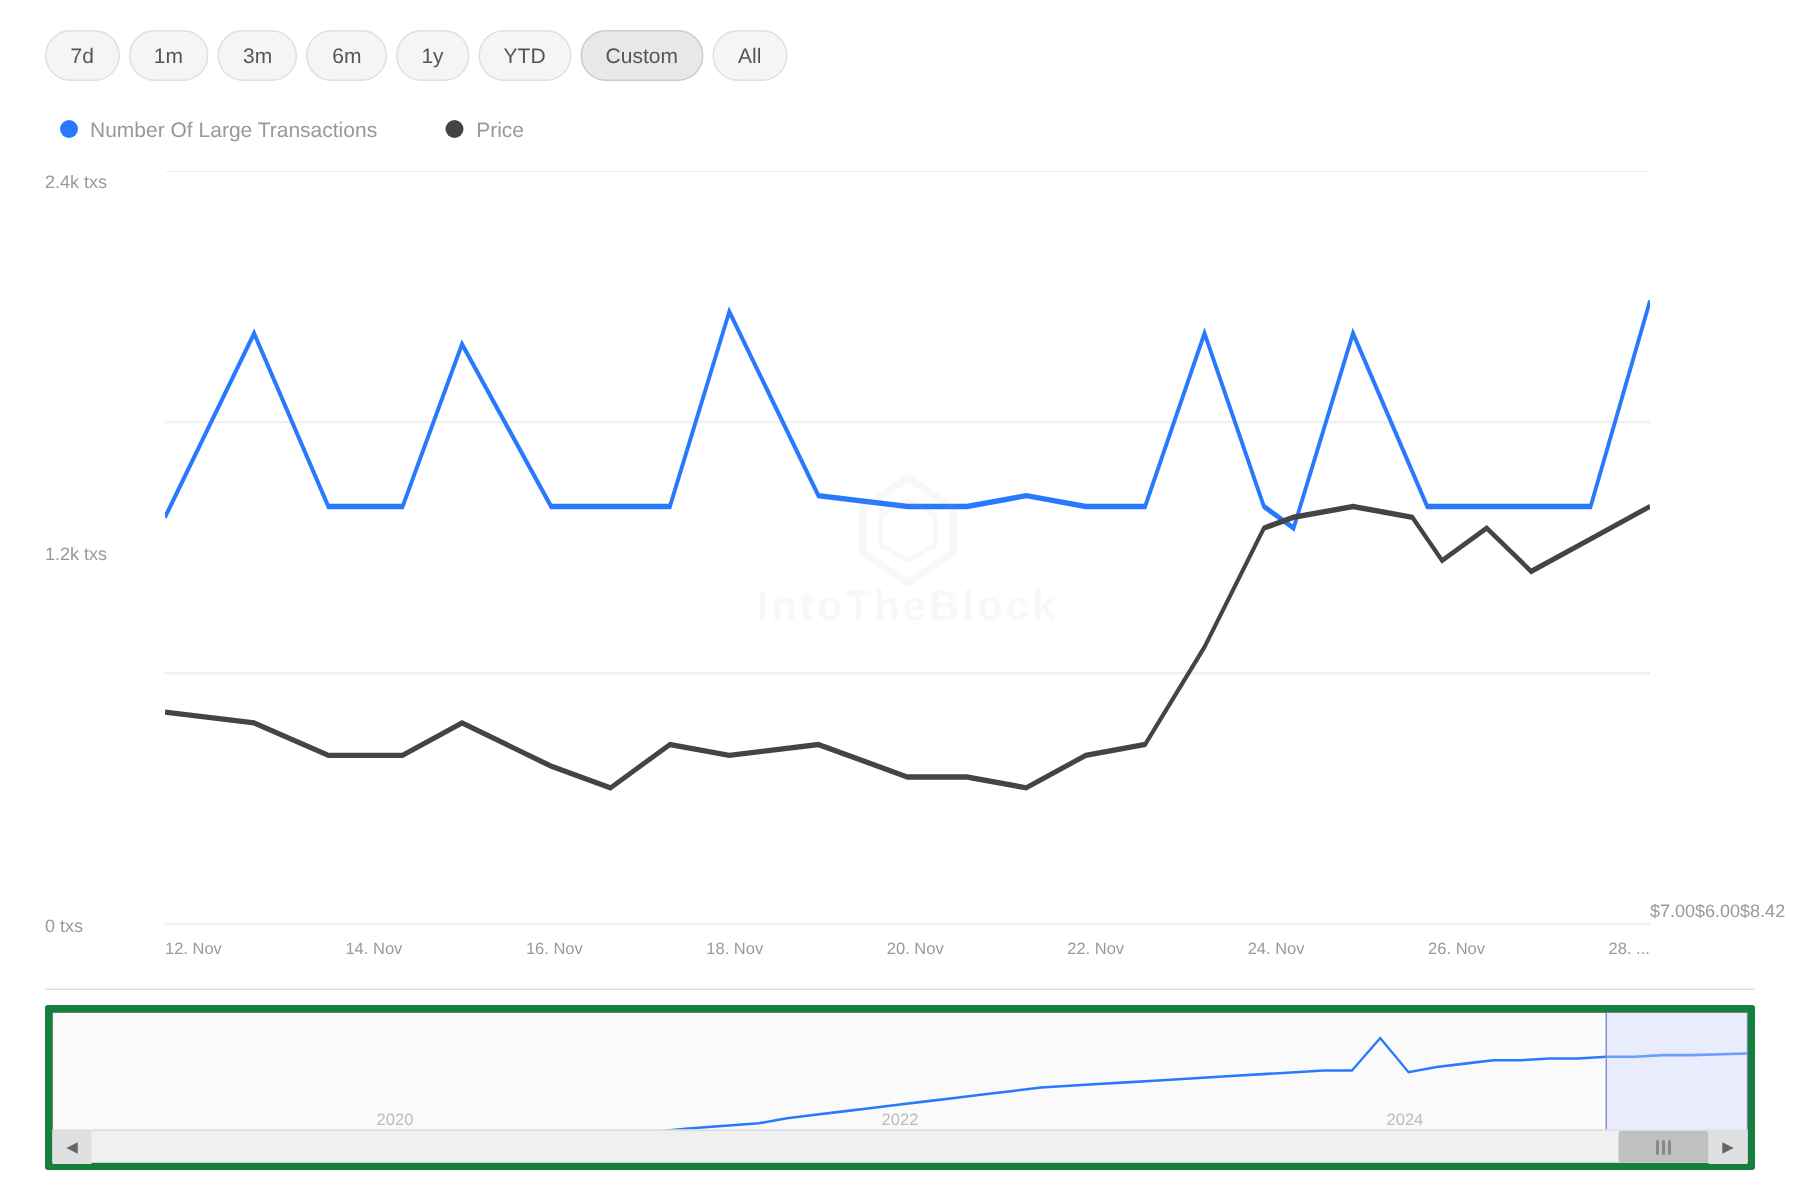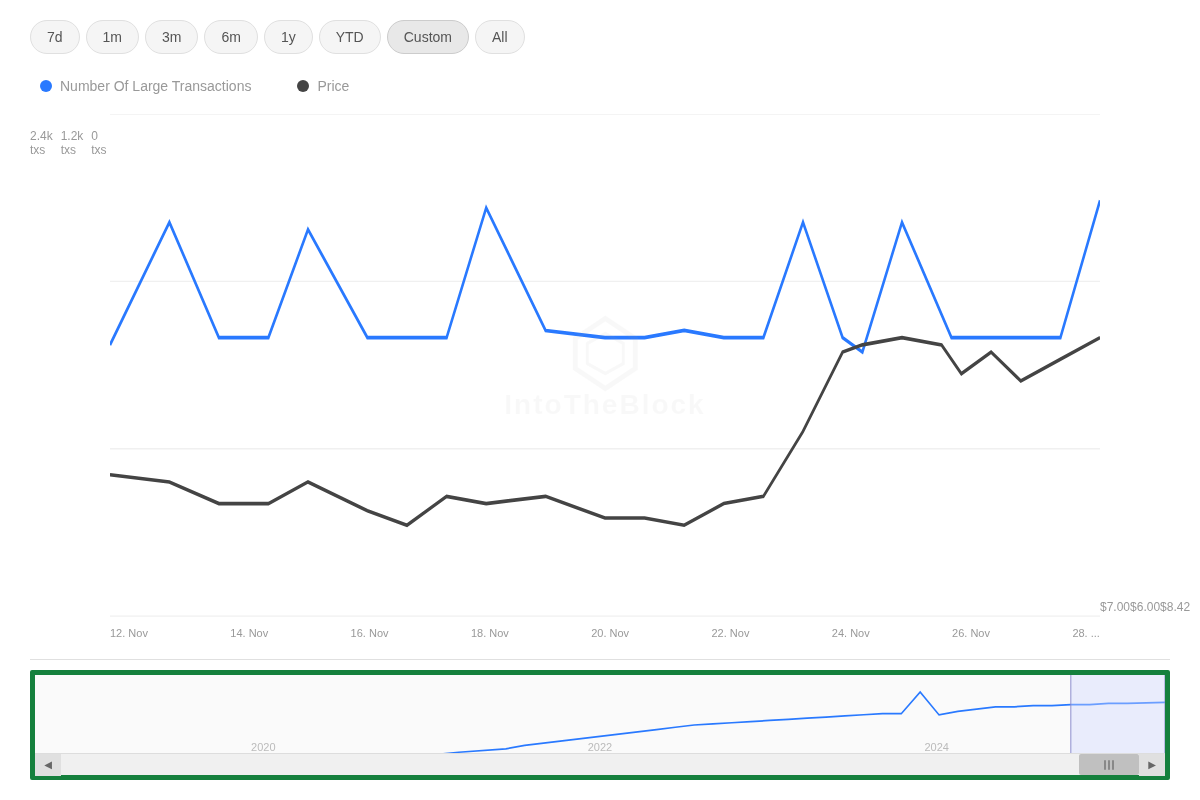--- a/index.html
+++ b/index.html
@@ -67,27 +67,26 @@
     }
     .main-chart {
       flex: 1;
       position: relative;
       border-bottom: 1px solid #e0e0e0;
     }
     .y-axis-left {
       position: absolute;
       left: 0;
       top: 0;
-      bottom: 40px;
+      bottom: 30px;
       width: 80px;
       display: flex;
-      flex-direction: row;
+      flex-direction: column;
       justify-content: space-between;
       padding-bottom: 5px;
-      margin-top: 15px;
     }
     .y-axis-right {
       position: absolute;
       right: 0;
       top: 0;
       bottom: 40px;
       width: 70px;
       display: flex;
       flex-direction: row;
       justify-content: space-between;

